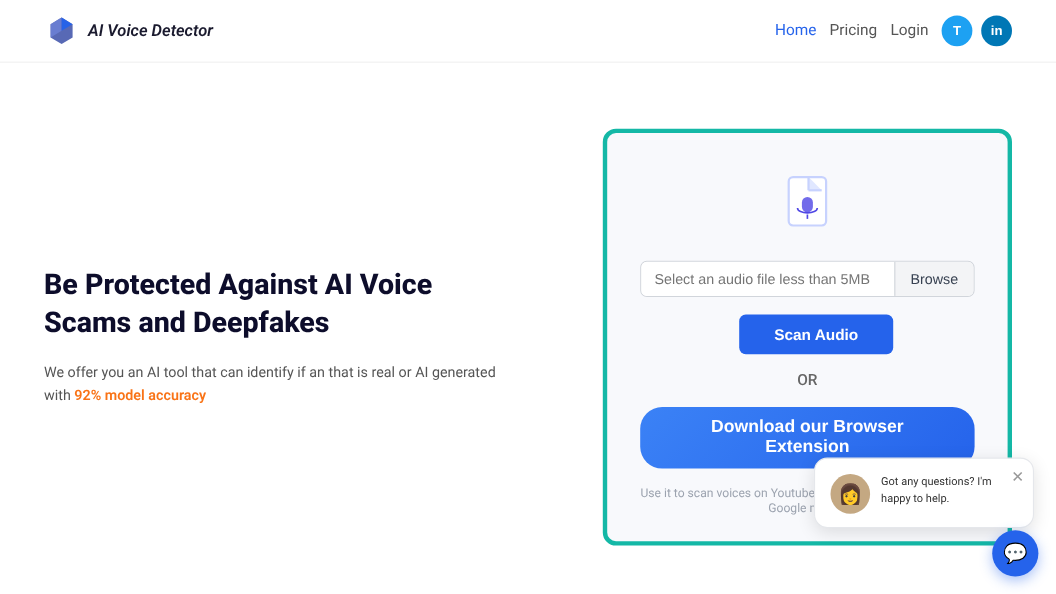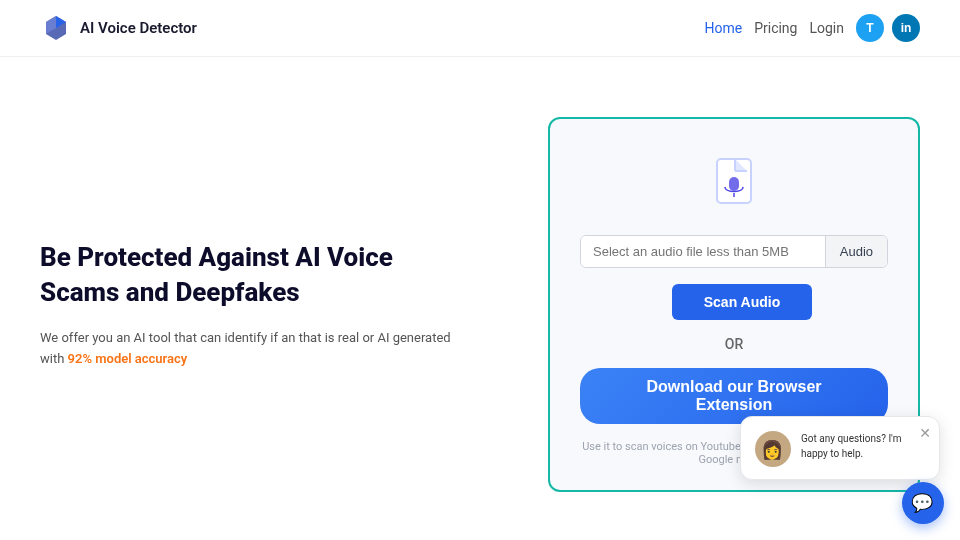--- a/index.html
+++ b/index.html
@@ -19,20 +19,21 @@
       align-items: center;
       gap: 8px;
     }
     .logo-icon {
       width: 32px; height: 32px;
     }
     .logo-text {
       font-size: 15px;
       font-weight: 600;
       color: #1a1a2e;
+      font-style: italic;
     }
     nav {
       display: flex;
       align-items: center;
       gap: 12px;
     }
     nav a {
       text-decoration: none;
       color: #555;
       font-size: 14px;
@@ -80,21 +81,21 @@
     }
     .subtext .accuracy {
       color: #f97316;
       font-weight: 600;
     }
 
     
     .right-panel {
       flex: 1;
       background: #f8f9fc;
-      border: 2px solid #14b8a6;
+      border: 4px solid #14b8a6;
       border-radius: 12px;
       padding: 30px 30px 24px 30px;
       display: flex;
       flex-direction: column;
       align-items: center;
       gap: 16px;
     }
     .upload-icon-area {
       width: 70px; height: 70px;
       display: flex; align-items: center; justify-content: center;
@@ -270,21 +271,21 @@
         <line x1="36" y1="22" x2="48" y2="22" stroke="#c7d2fe" stroke-width="2"></line>
 
         <rect x="30" y="28" width="10" height="14" rx="5" fill="#4f46e5" opacity="0.8"></rect>
         <path d="M26 38 C26 44 44 44 44 38" stroke="#4f46e5" stroke-width="1.5" fill="none"></path>
         <line x1="35" y1="44" x2="35" y2="48" stroke="#4f46e5" stroke-width="1.5"></line>
       </svg>
     </div>
 
     <div class="file-input-row">
       <input class="file-placeholder" type="text" readonly="" placeholder="Select an audio file less than 5MB" style="">
-      <button class="browse-btn">Audio</button>
+      <button class="browse-btn">Browse</button>
     </div>
 
     <button class="scan-btn">Scan Audio</button>
 
     <span class="or-divider">OR</span>
 
     <button class="download-ext-btn">Download our Browser Extension</button>
 
     <span class="ext-note">Use it to scan voices on Youtube, WhatsApp, Tiktok, Zoom and Google meet...</span>
   </div>

